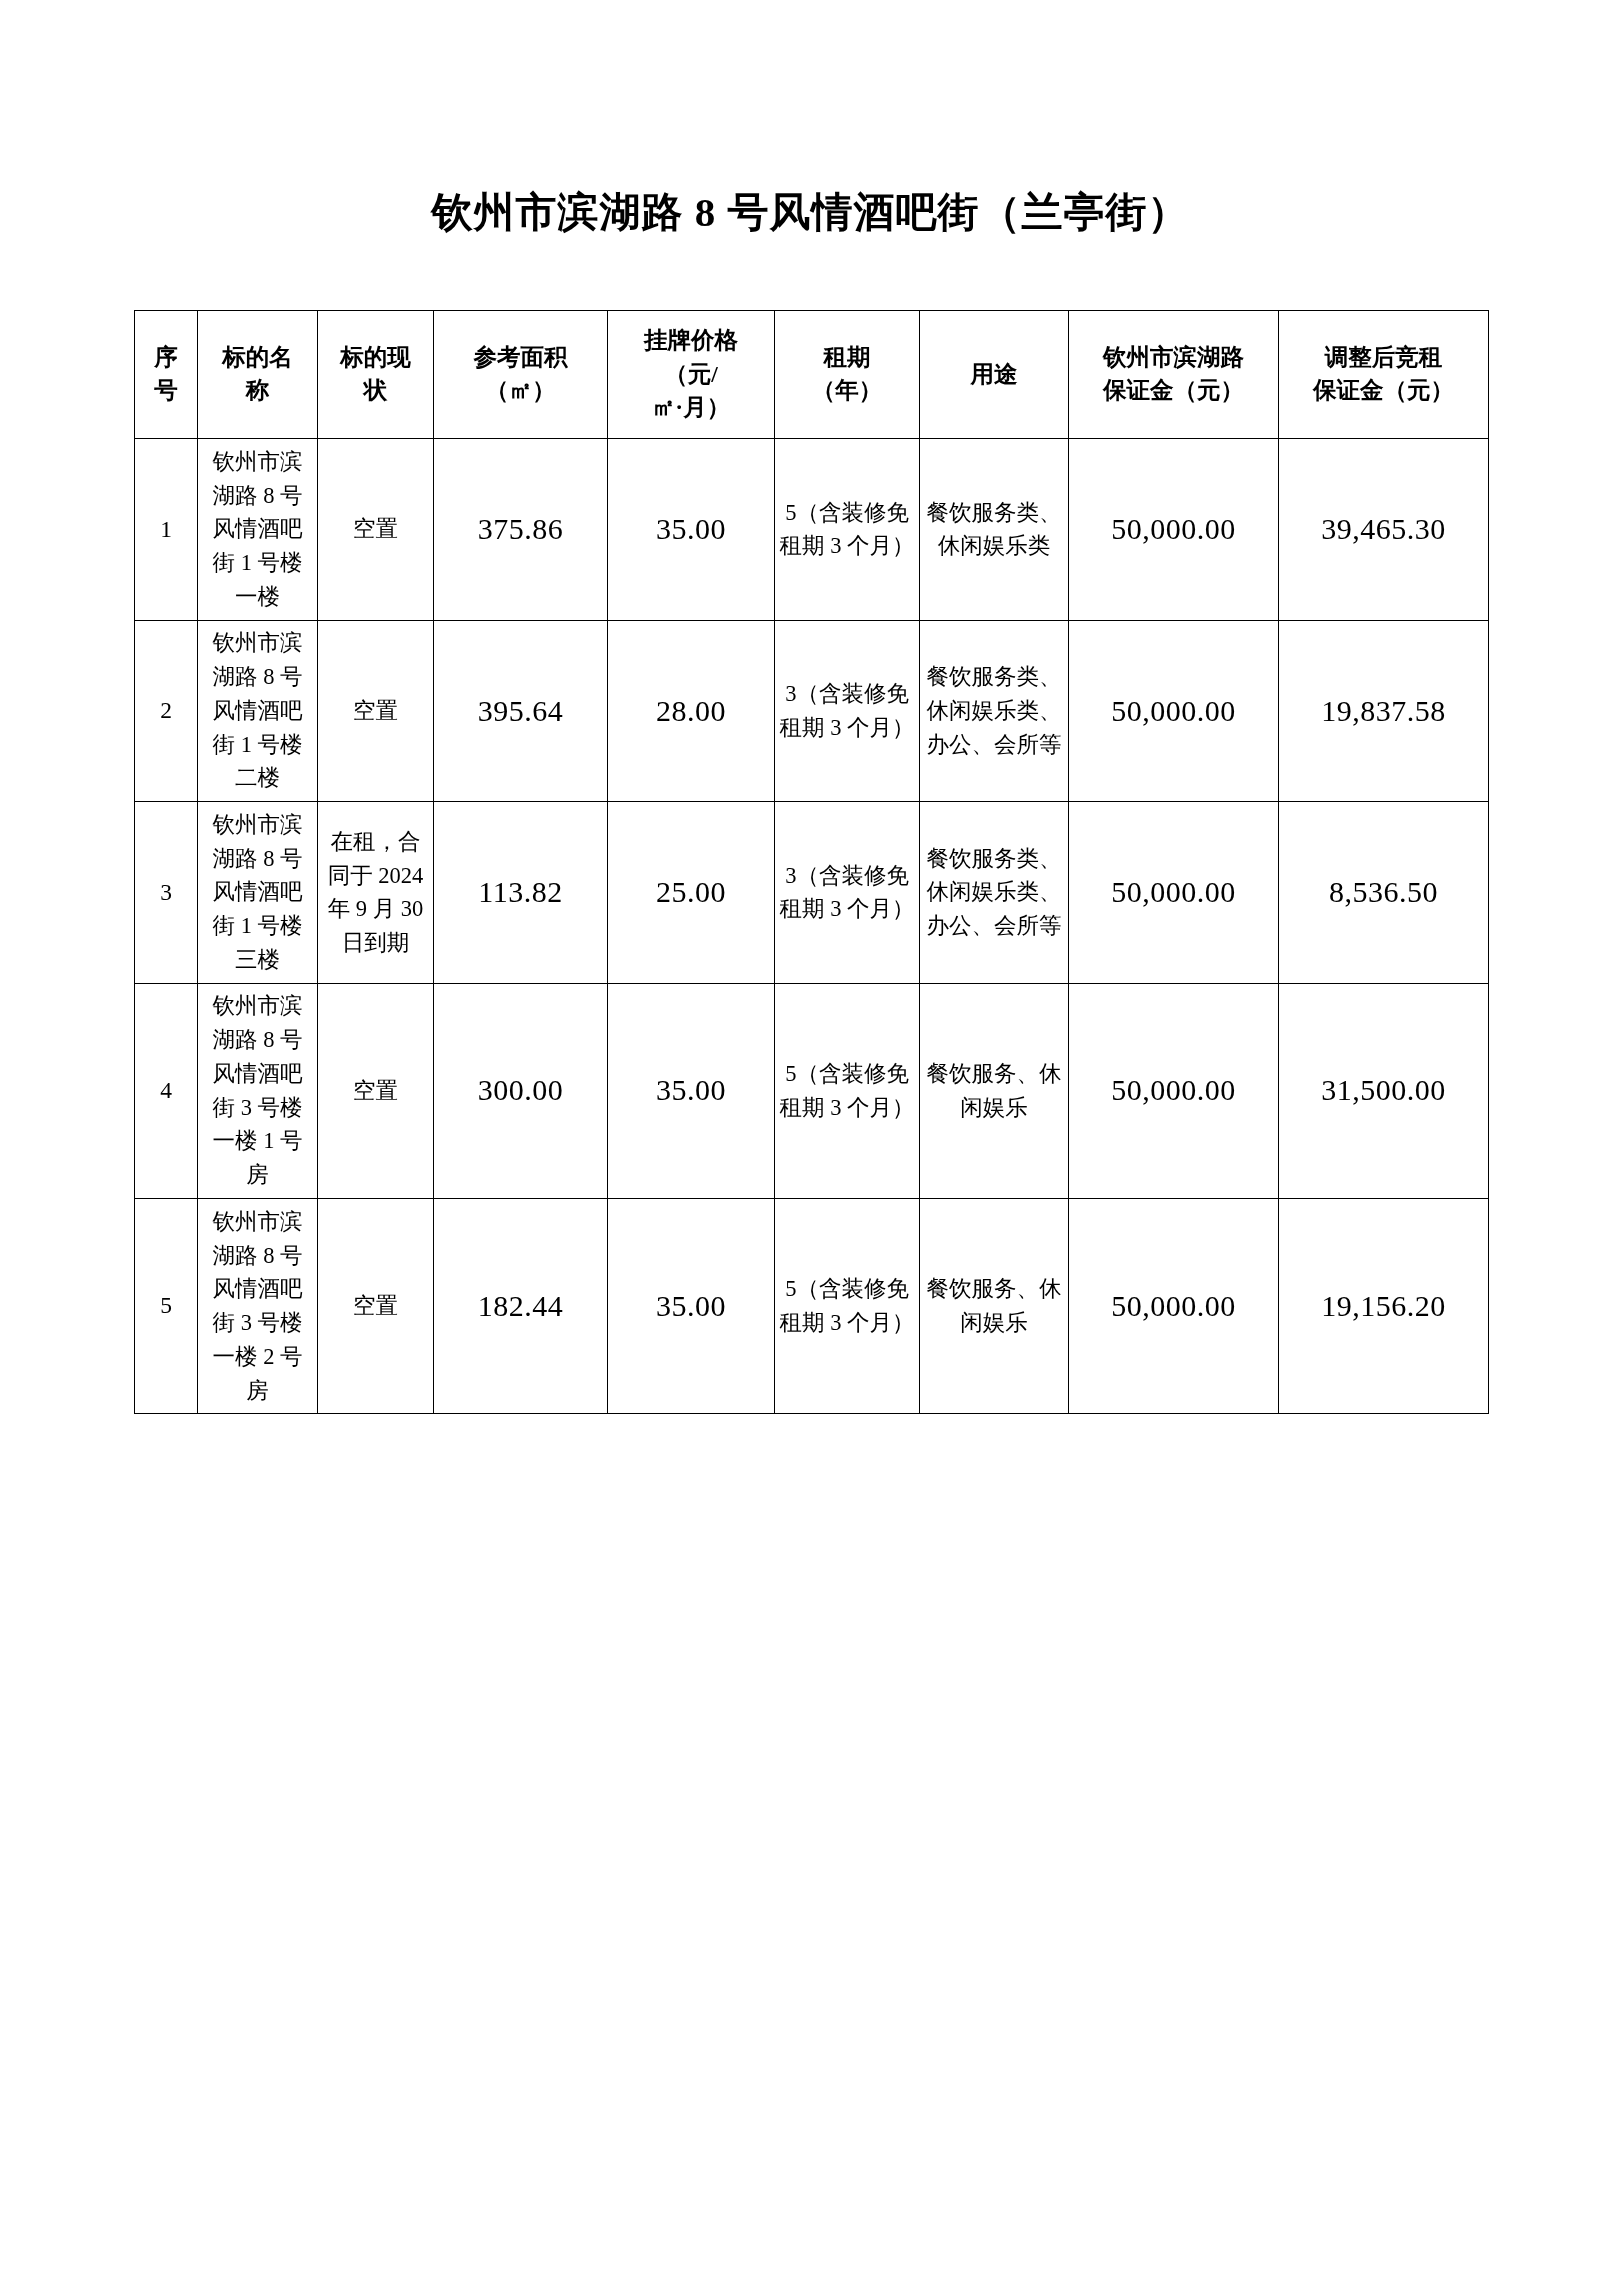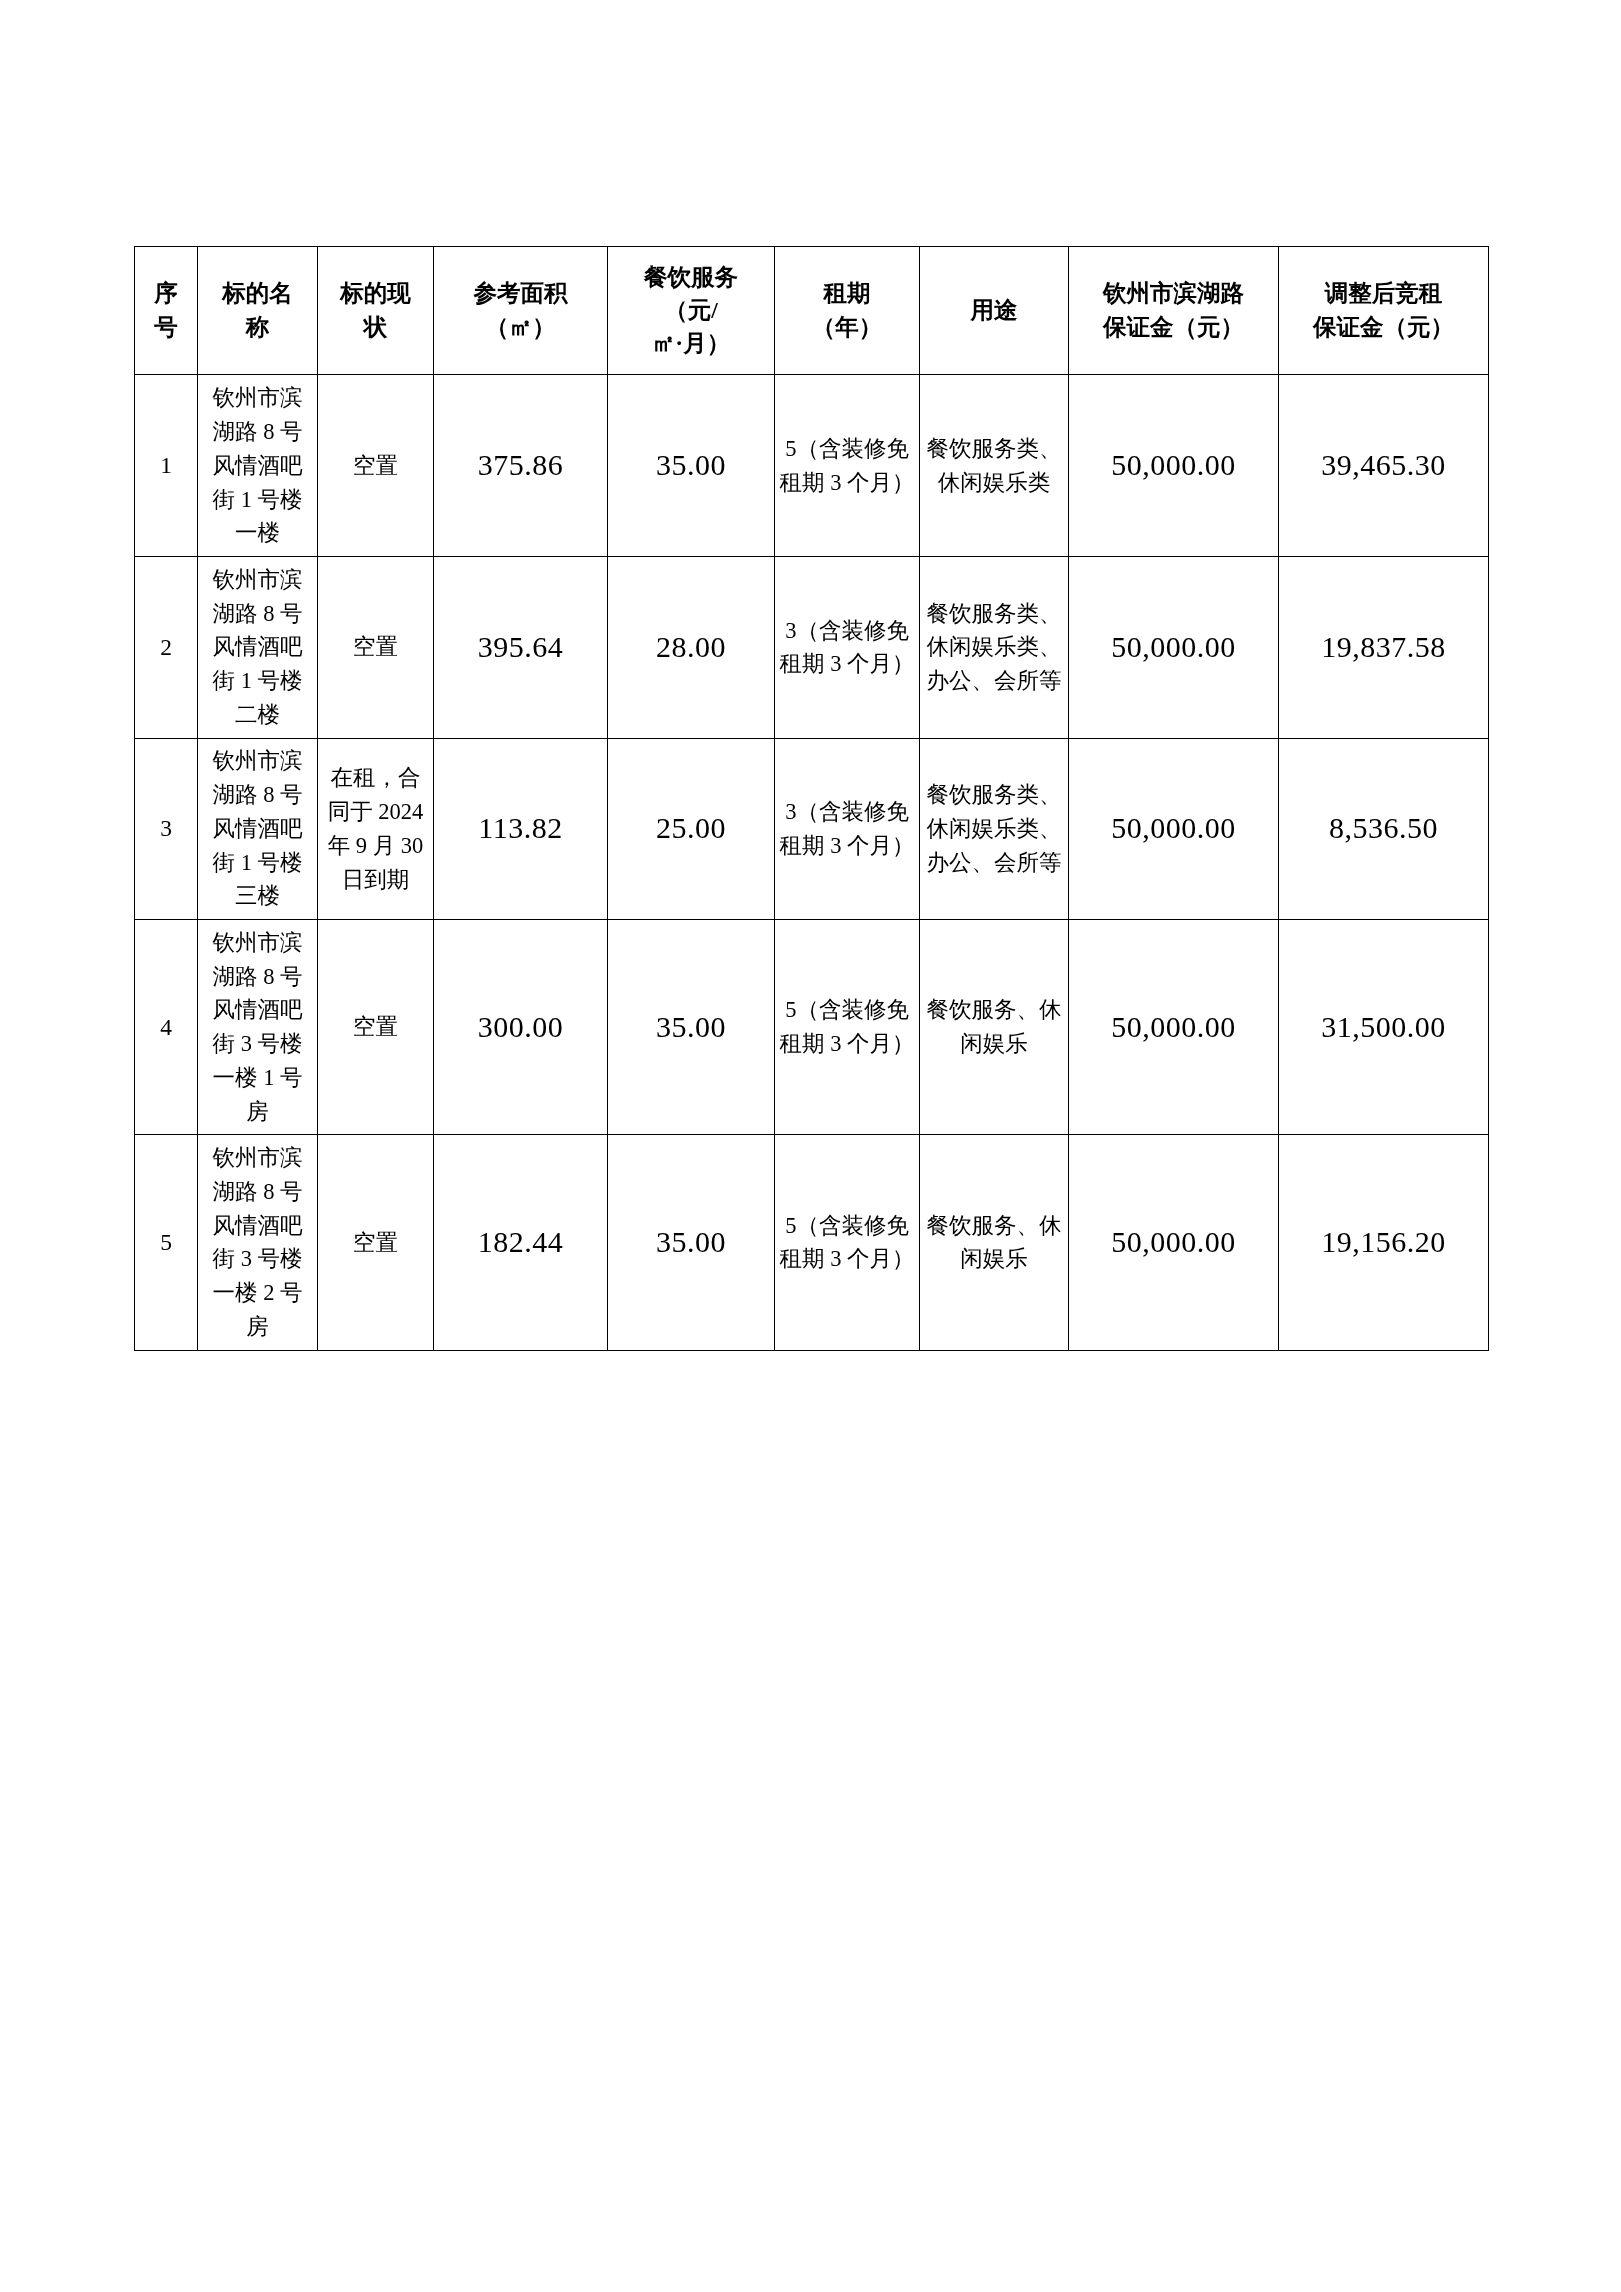--- a/index.html
+++ b/index.html
@@ -78,20 +78,21 @@
   td.idx { font-size: 23.5px; }
   td.money { font-size: 30px; letter-spacing: 0.5px; }
   td.area-cell { font-size: 30px; letter-spacing: 0.5px; }
 </style>
 </head>
 <body>
 
 <div class="page">
 
   <h1 class="doc-title">
+    <span class="line">钦州市滨湖路 8 号风情酒吧街（兰亭街）</span>
   </h1>
 
   <div class="table-wrap">
     <table class="main">
       <colgroup>
         <col class="col-no">
         <col class="col-name">
         <col class="col-status">
         <col class="col-area">
         <col class="col-price">
@@ -112,21 +113,21 @@
           </th>
           <th>
             <span>标的现</span><br>
             <span>状</span>
           </th>
           <th>
             <span>参考面积</span><br>
             <span>（㎡）</span>
           </th>
           <th>
-            <span>餐饮服务</span><br>
+            <span>挂牌价格</span><br>
             <span>（元/</span><br>
             <span>㎡·月）</span>
           </th>
           <th>
             <span>租期</span><br>
             <span>（年）</span>
           </th>
           <th>
             <span>用途</span>
           </th>

